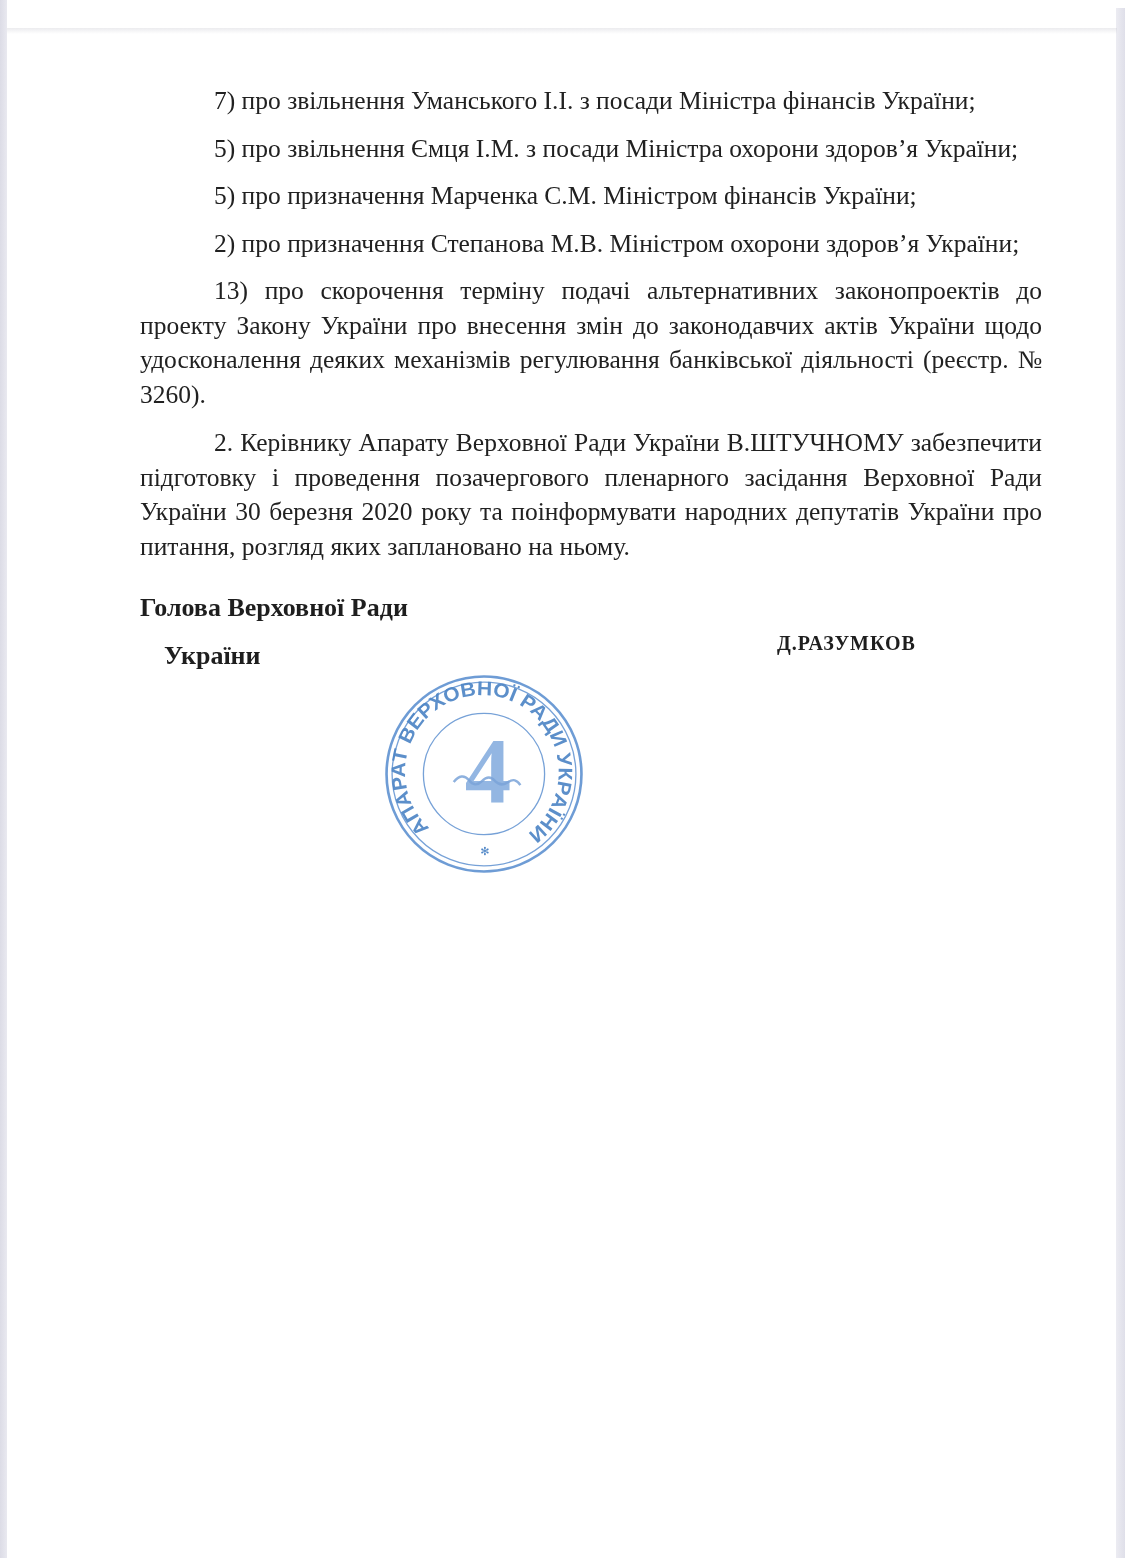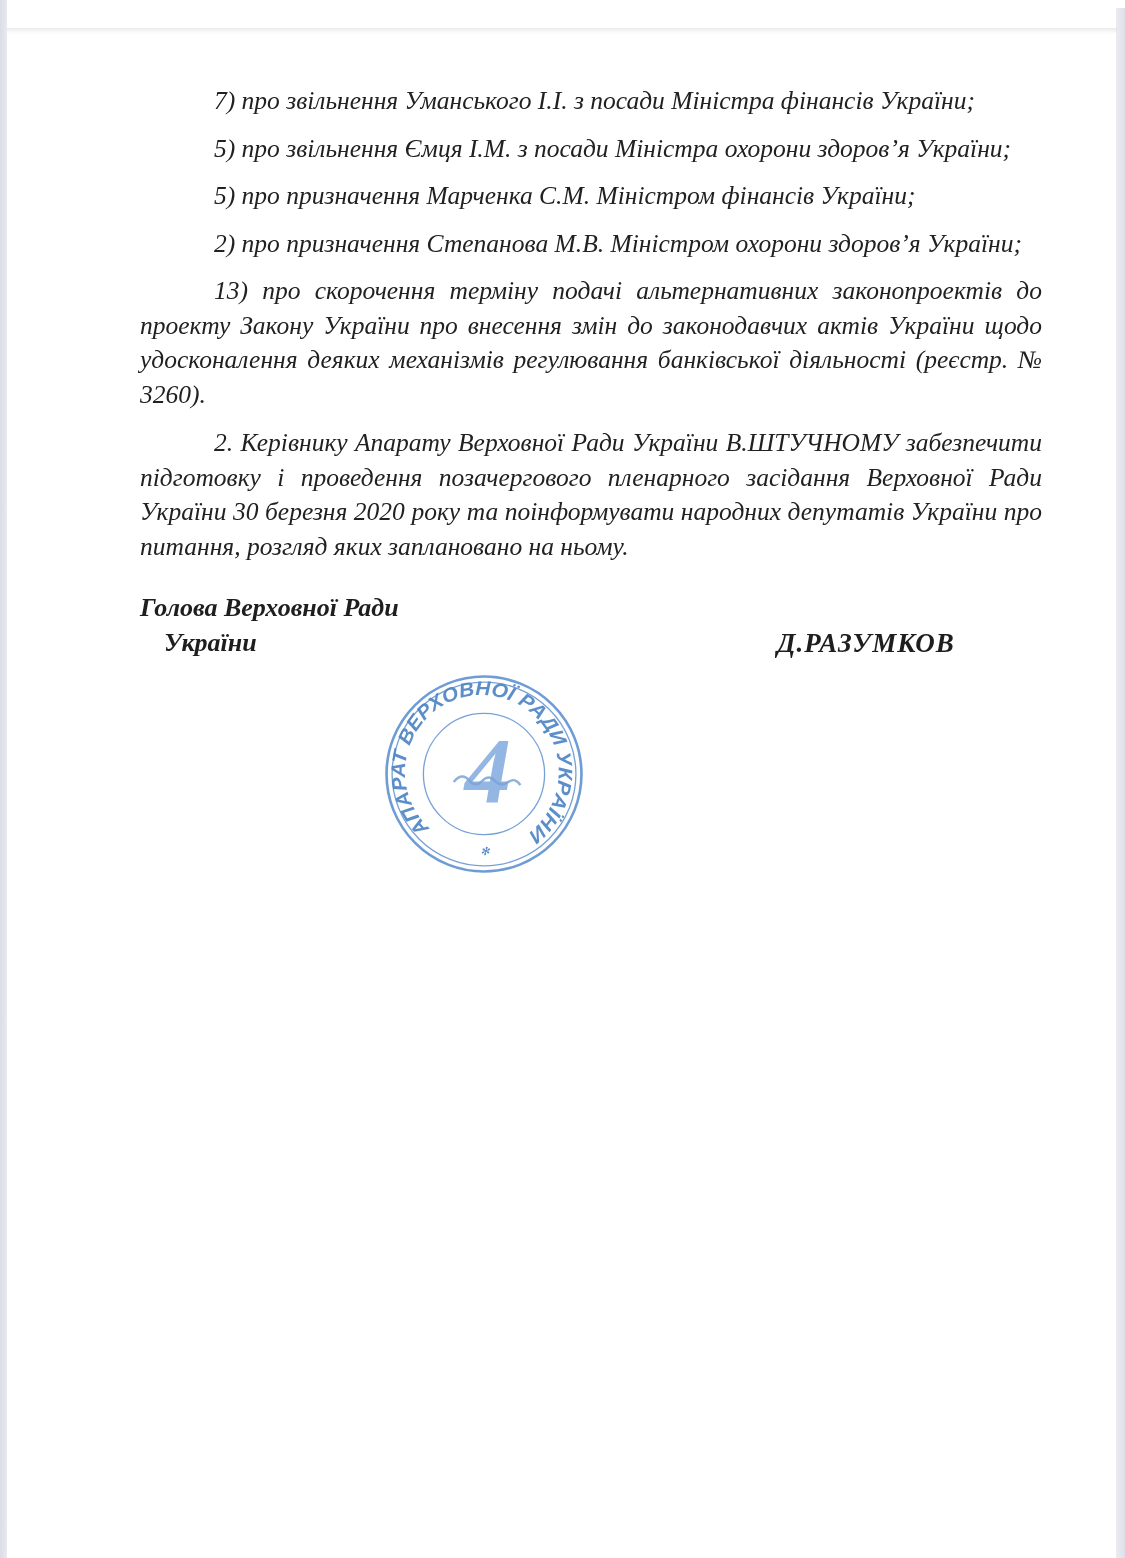--- a/index.html
+++ b/index.html
@@ -7,21 +7,20 @@
     padding: 0;
     background: #ffffff;
   }
   .page {
     position: relative;
     width: 1125px;
     height: 1558px;
     background: #ffffff;
     overflow: hidden;
     font-family: "Liberation Serif", "DejaVu Serif", serif;
-    font-style: italic;
   }
   .edge-left {
     position: absolute;
     left: 0; top: 0;
     width: 7px; height: 1558px;
     background: linear-gradient(to right, #dcdce6, #e9e9f0);
   }
   .edge-right {
     position: absolute;
     right: 0; top: 8px;
@@ -61,27 +60,28 @@
     position: absolute;
     left: 0; top: 0;
     font-weight: bold;
     font-size: 26px;
     line-height: 35px;
     color: #1e1e1e;
     text-align: left;
   }
   .sig-title .line2 {
     padding-left: 24px;
+    margin-top: 13px;
   }
   .sig-name {
     position: absolute;
     left: 637px;
     top: 36px;
     font-weight: bold;
-    font-size: 27px;
+    font-size: 20px;
     letter-spacing: 1px;
     color: #1e1e1e;
     white-space: nowrap;
   }
   .stamp {
     position: absolute;
     left: 383px;
     top: 673px;
     width: 202px;
     height: 202px;

